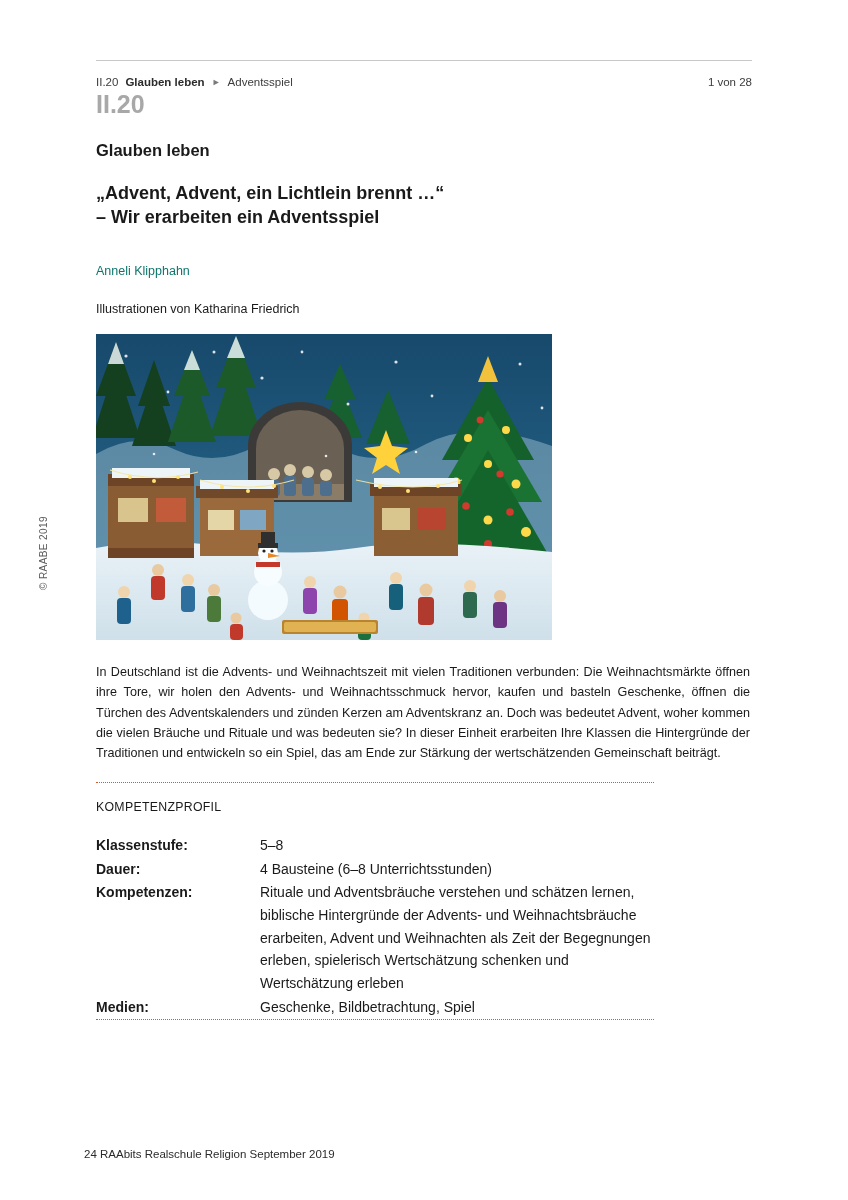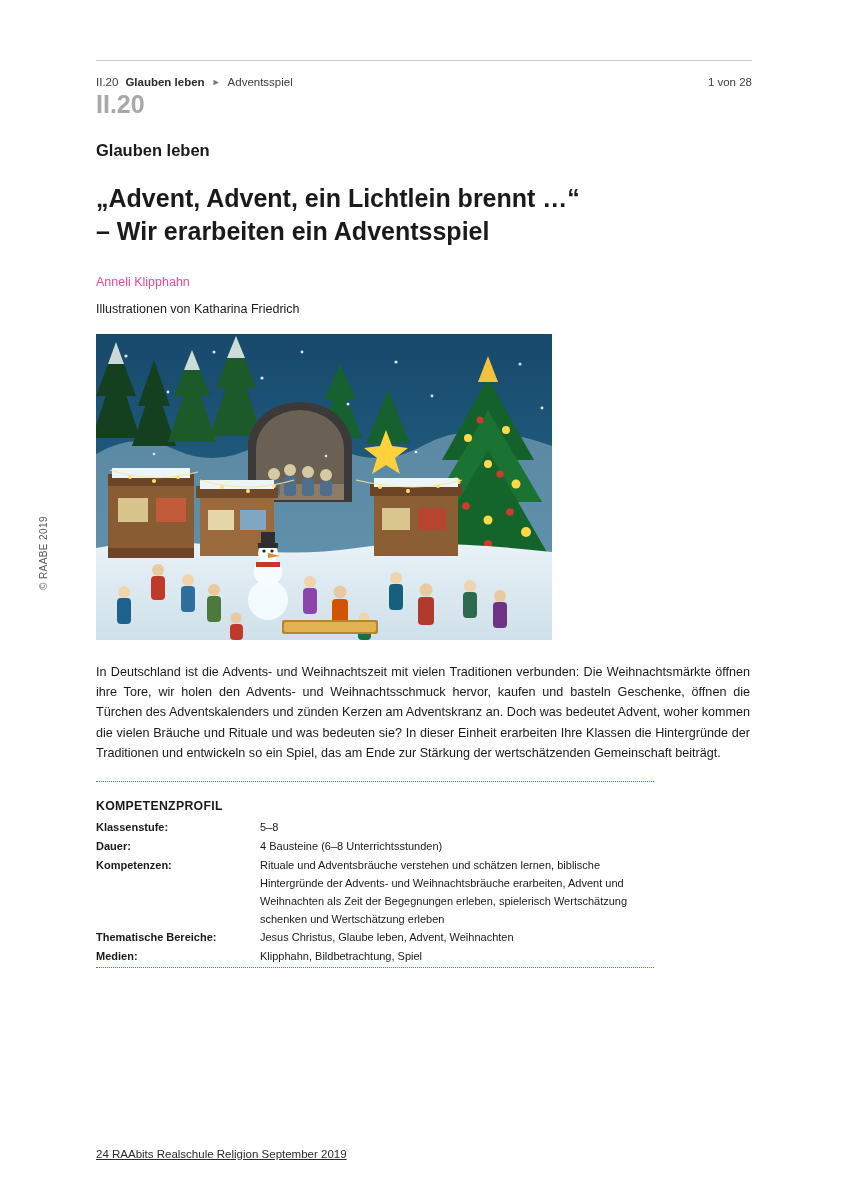--- a/index.html
+++ b/index.html
@@ -99,39 +99,39 @@
   }
 
   .series-title {
     font-size: 16.5px;
     font-weight: bold;
     color: #1a1a1a;
     margin-bottom: 22px;
   }
 
   .doc-title {
-    font-size: 25px;
+    font-size: 18px;
     font-weight: bold;
     color: #1a1a1a;
     line-height: 1.33;
-    margin-bottom: 26px;
+    margin-bottom: 34px;
   }
   .doc-title .line2 {
     display: block;
   }
 
   .author {
     font-size: 12.5px;
-    color: #ec4899;
-    margin-bottom: 13px;
+    color: #0f766e;
   }
   .illustrator {
     font-size: 12.5px;
     color: #1a1a1a;
     margin-bottom: 18px;
+    margin-top: 24px;
   }
 
   
   .illustration {
     width: 456px;
     height: 306px;
     margin-bottom: 22px;
     position: relative;
     overflow: hidden;
     background: #1b4b6b;
@@ -153,52 +153,51 @@
   .dotted {
     border-top: 1.5px dotted #d05a2a;
     width: 558px;
     margin: 0;
   }
   .dotted.top { margin-bottom: 17px; }
 
   
   .kompetenz-heading {
     font-size: 12.3px;
-    font-weight: bold;
+    font-weight: normal;
     letter-spacing: 0.3px;
-    margin-bottom: 6px;
+    margin-bottom: 20px;
   }
   table.kompetenz {
     border-collapse: collapse;
-    font-size: 11px;
+    font-size: 14px;
     line-height: 1.62;
     width: 560px;
   }
   table.kompetenz td {
     vertical-align: top;
     padding: 0 0 1px 0;
   }
   table.kompetenz td.label {
     font-weight: bold;
     width: 152px;
     white-space: nowrap;
     padding-right: 12px;
   }
   table.kompetenz td.value {
     font-weight: normal;
   }
 
   
   .footer {
     position: absolute;
-    left: 96px;
+    left: 84px;
     top: 1148px;
     font-size: 11.5px;
     color: #2b2b2b;
-    text-decoration: underline;
   }
 </style>
 </head>
 <body>
 
 <div class="page">
 
   <div class="header">
     <div class="header-left">
       <span class="header-chapter">II.20</span>
@@ -458,26 +457,22 @@
         </tr>
         <tr>
           <td class="label">Dauer:</td>
           <td class="value">4 Bausteine (6–8 Unterrichtsstunden)</td>
         </tr>
         <tr>
           <td class="label">Kompetenzen:</td>
           <td class="value">Rituale und Adventsbräuche verstehen und schätzen lernen, biblische Hintergründe der Advents- und Weihnachtsbräuche erarbeiten, Advent und Weihnachten als Zeit der Begegnungen erleben, spielerisch Wertschätzung schenken und Wertschätzung erleben</td>
         </tr>
         <tr>
-          <td class="label">Thematische Bereiche:</td>
-          <td class="value">Jesus Christus, Glaube leben, Advent, Weihnachten</td>
-        </tr>
-        <tr>
           <td class="label">Medien:</td>
-          <td class="value">Klipphahn, Bildbetrachtung, Spiel</td>
+          <td class="value">Geschenke, Bildbetrachtung, Spiel</td>
         </tr>
       </tbody>
     </table>
 
     <div class="dotted bottom"></div>
   </div>
 
   <div class="footer">24 RAAbits Realschule Religion September 2019</div>
 
 </div>

